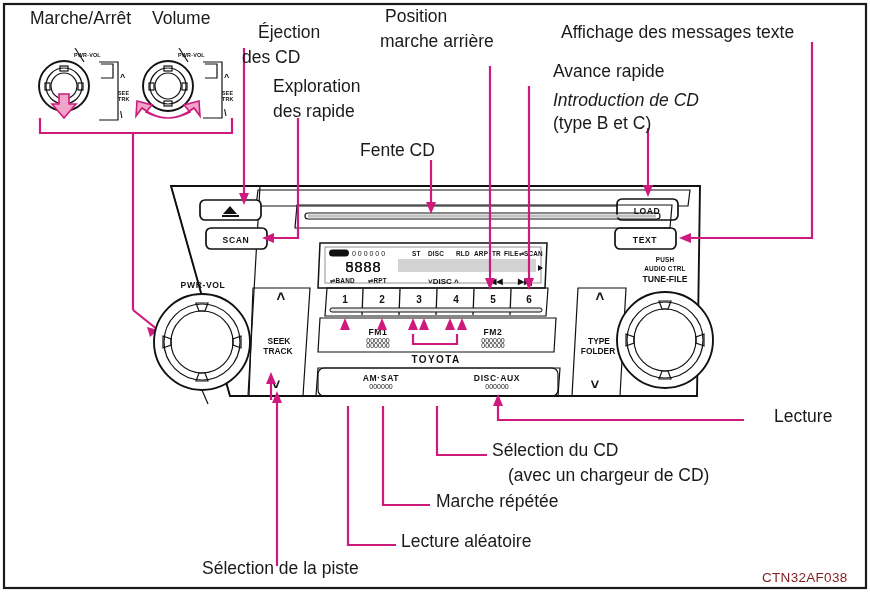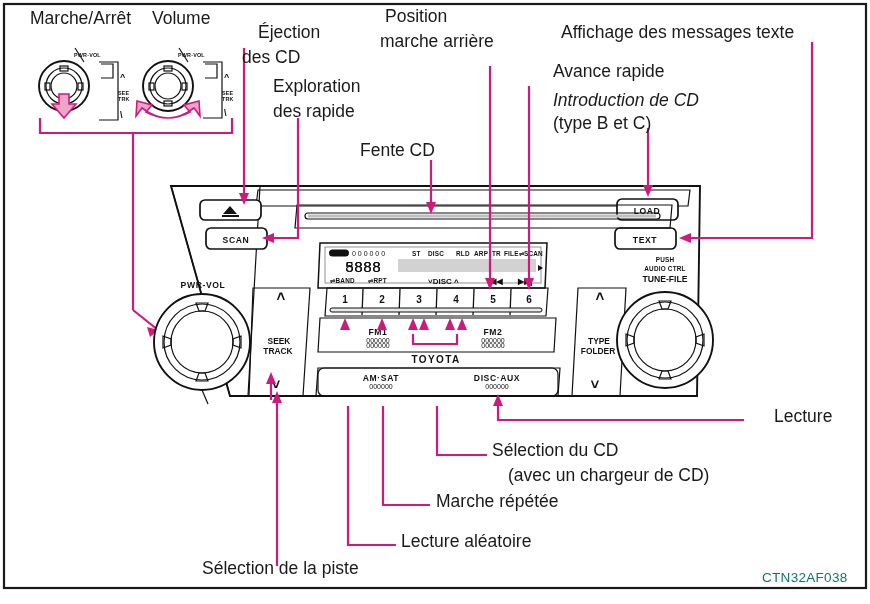--- a/index.html
+++ b/index.html
@@ -1,20 +1,20 @@
 <!DOCTYPE html>
 <html><head>
 <meta charset="utf-8">
 <style>
   html,body{margin:0;padding:0;background:#fff;}
   body{width:870px;height:604px;position:relative;overflow:hidden;
        font-family:"Liberation Sans",sans-serif;color:#1a1a1a;}
   #stage{position:absolute;inset:0;}
   .lbl{position:absolute;font-size:17.5px;line-height:21px;color:#1a1a1a;white-space:pre;}
-  .code{position:absolute;font-size:13.5px;letter-spacing:.3px;color:#0f766e;}
+  .code{position:absolute;font-size:13.5px;letter-spacing:.3px;color:#7f1d1d;}
   svg{position:absolute;left:0;top:0;}
   .frame-line{stroke:#1a1a1a;stroke-width:2.2;fill:none;}
   .pk{stroke:#cf1a7d;fill:none;stroke-width:2.2;}
   .pkf{fill:#cf1a7d;}
   .pkfill{fill:#efa4c8;stroke:#cf1a7d;stroke-width:1.6;}
   .unit{stroke:#111;fill:#fff;stroke-width:1.9;}
   .unit-thin{stroke:#111;fill:none;stroke-width:1.2;}
   .btn{stroke:#111;fill:#fff;stroke-width:1.7;}
   .lcd{fill:#fff;stroke:#111;stroke-width:1.5;}
   .ut{font-family:"Liberation Sans",sans-serif;fill:#111;font-weight:bold;}

